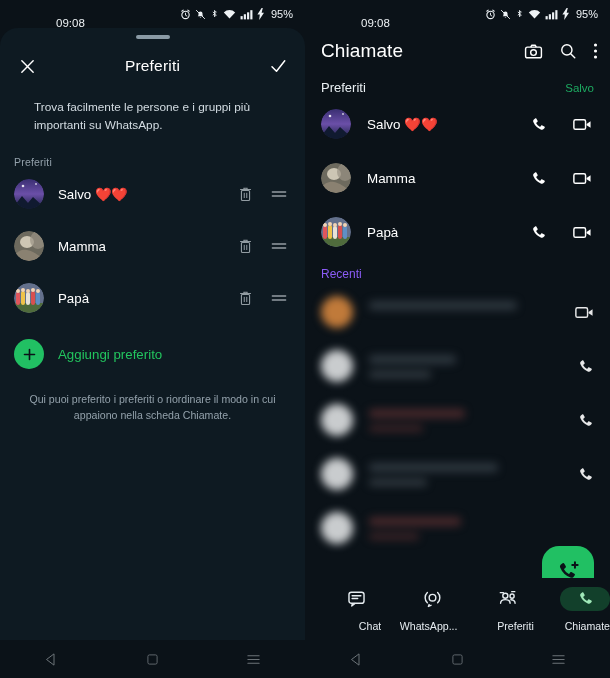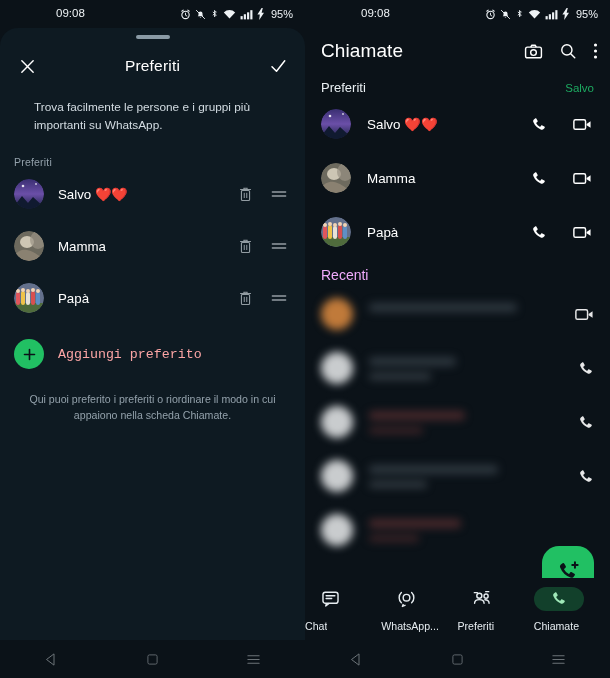--- a/index.html
+++ b/index.html
@@ -7,21 +7,21 @@
   body { font-family:"Liberation Sans", sans-serif; -webkit-font-smoothing:antialiased; }
 
   .stage { position:relative; width:610px; height:678px; display:flex; }
   .phone { position:relative; width:305px; height:678px; background:#0B1218; overflow:hidden; }
   .phone.right { background:#0B1218; }
 
   
   .statusbar { height:28px; display:flex; align-items:center; justify-content:space-between;
                padding:0 12px 0 0; background:#0B1218; color:#fff; }
   .sb-time-wrap { position:relative; width:176px; height:28px; }
-  .sb-time-inner { position:absolute; left:56px; top:7px; font-size:11.5px; color:#eef2f5; font-weight:500;}
+  .sb-time-inner { position:absolute; left:56px; top:17px; font-size:11.5px; color:#eef2f5; font-weight:500;}
   .sb-icons { display:flex; align-items:center; gap:4px; height:28px; }
   .sb-icons svg { display:block; }
   .sb-batt { font-size:11px; color:#eef2f5; margin-left:2px; font-weight:500; }
 
   
   .sheet { position:absolute; left:0; right:0; top:28px; bottom:0; background:#0E1A22;
            border-top-left-radius:18px; border-top-right-radius:18px; overflow:hidden; }
   .grabber { width:34px; height:4px; border-radius:2px; background:#8a9aa5; margin:7px auto 0; }
   .sheet-top { display:flex; align-items:center; height:46px; padding:0 14px; margin-top:4px; }
   .sheet-title { flex:1; text-align:center; color:#fff; font-size:15.5px; letter-spacing:.2px; }
@@ -35,54 +35,54 @@
   .fav-row { display:flex; align-items:center; height:52px; padding:0 14px; }
   .avatar { width:30px; height:30px; border-radius:50%; flex:0 0 30px; overflow:hidden; position:relative; }
   .avatar svg { display:block; }
   .fav-name { flex:1; margin-left:14px; color:#fff; font-size:13.3px; white-space:nowrap; }
   .row-actions { display:flex; align-items:center; gap:18px; padding-right:4px; }
   .trash, .handle { opacity:.72; cursor:pointer; }
 
   .add-row { display:flex; align-items:center; height:52px; padding:0 14px; margin-top:4px; }
   .add-circle { width:30px; height:30px; border-radius:50%; background:#21C063;
                 display:flex; align-items:center; justify-content:center; flex:0 0 30px; }
-  .add-label { margin-left:14px; color:#fca5a5; font-size:13.3px;font-family:Liberation Mono, monospace; }
+  .add-label { margin-left:14px; color:#22c55e; font-size:13.3px; }
 
   .sheet-foot { color:#93a1ab; font-size:10.6px; line-height:1.45; text-align:center; padding:12px 26px 0; }
 
   
   .rt-header { display:flex; align-items:center; height:46px; padding:0 12px 0 16px; }
   .rt-title { flex:1; color:#fff; font-size:19px; letter-spacing:.1px; }
   .rt-actions { display:flex; align-items:center; gap:16px; }
 
   .rt-sec { display:flex; align-items:baseline; padding:6px 16px 2px; }
   .rt-sec-label { flex:1; color:#eaf0f3; font-size:13px; }
   .rt-sec-more { color:#1DAA61; font-size:11.5px; cursor:pointer; }
 
   .call-row { display:flex; align-items:center; height:54px; padding:0 16px; }
   .call-name { flex:1; margin-left:16px; color:#fff; font-size:13.4px; white-space:nowrap; }
   .call-acts { display:flex; align-items:center; gap:26px; padding-right:2px; }
 
-  .rt-sec2 { color:#f0abfc; font-size:14px; padding:8px 16px 4px; }
+  .rt-sec2 { color:#8b5cf6; font-size:12px; padding:8px 16px 4px; }
 
   .recents { position:relative; padding:0 16px; }
   .rec-row { display:flex; align-items:center; height:54px; }
   .rec-av { width:32px; height:32px; border-radius:50%; flex:0 0 32px; }
   .rec-lines { flex:1; margin-left:16px; }
   .rec-l1 { height:9px; border-radius:4px; background:#4a555e; opacity:.55; }
   .rec-l2 { height:7px; border-radius:4px; margin-top:7px; opacity:.5; }
   .rec-icon { opacity:.9; }
   .blurwrap { filter:blur(4.2px); }
 
   .fab { position:absolute; right:16px; bottom:80px; width:52px; height:52px; border-radius:17px;
          background:#21C063; display:flex; align-items:center; justify-content:center; cursor:pointer; }
 
   .tabbar { position:absolute; left:0; right:0; bottom:38px; height:62px; display:flex;
             align-items:center; background:#0B1218; }
-  .tab { flex:1; display:flex; flex-direction:column; align-items:flex-start; gap:9px; cursor:pointer; }
+  .tab { flex:1; display:flex; flex-direction:column; align-items:flex-end; gap:9px; cursor:pointer; }
   .tab-pill { width:50px; height:24px; border-radius:13px; display:flex; align-items:center; justify-content:center; }
   .tab-pill.active { background:#12402B; }
   .tab-lbl { color:#e6ecf0; font-size:10.6px; white-space:nowrap; max-width:72px; overflow:hidden; text-overflow:ellipsis; }
 
   
   .navbar { position:absolute; left:0; right:0; bottom:0; height:38px; display:flex;
             align-items:center; justify-content:space-around; background:#0B1218; }
   .navbar svg { opacity:.45; }
 </style>
 </head>

